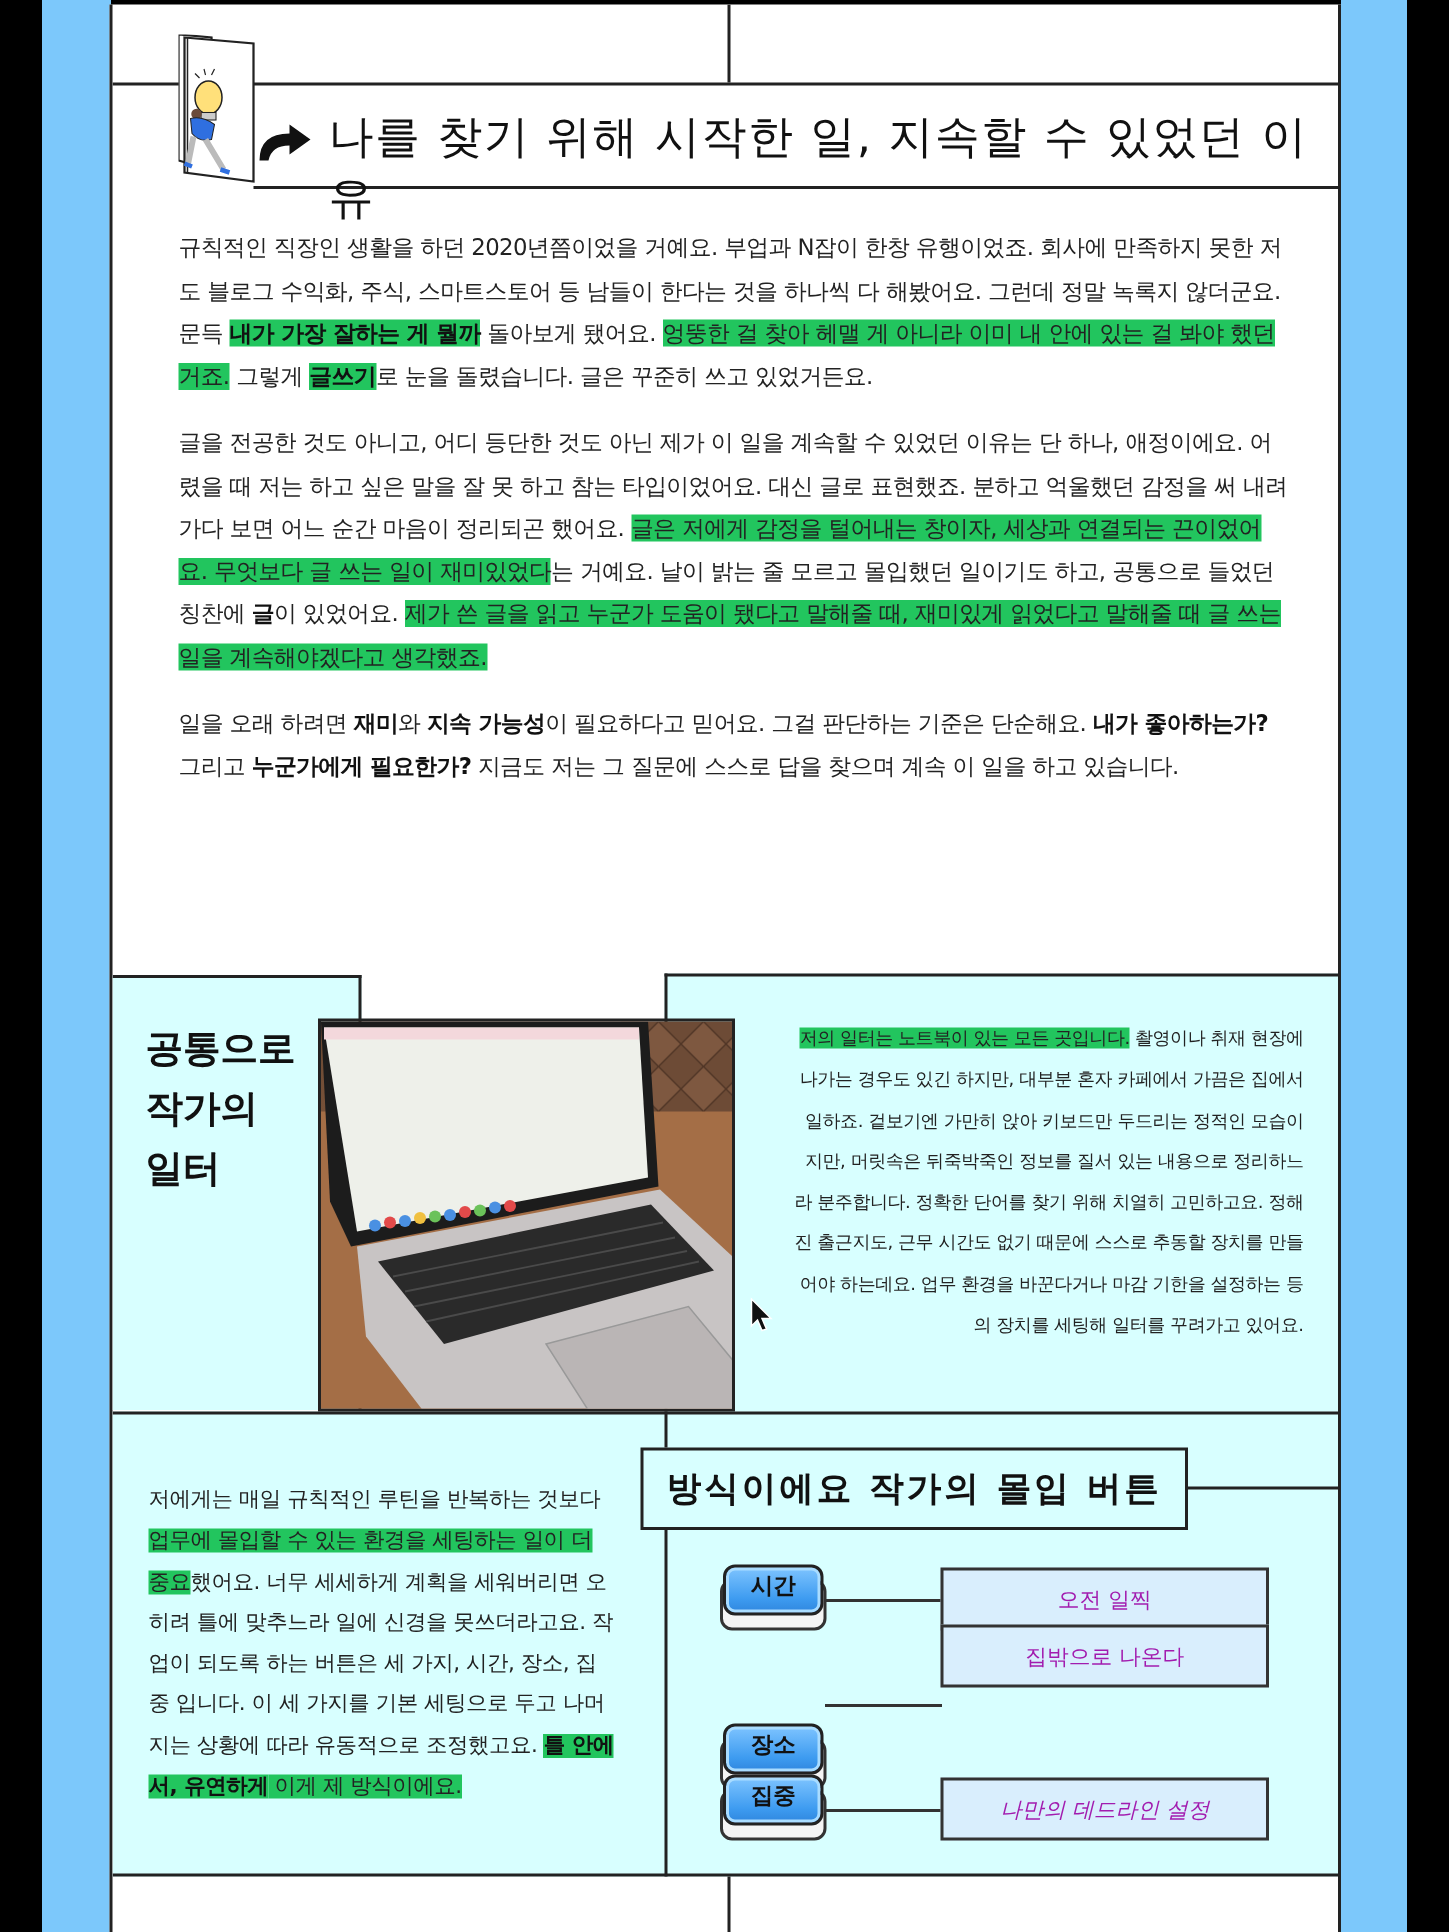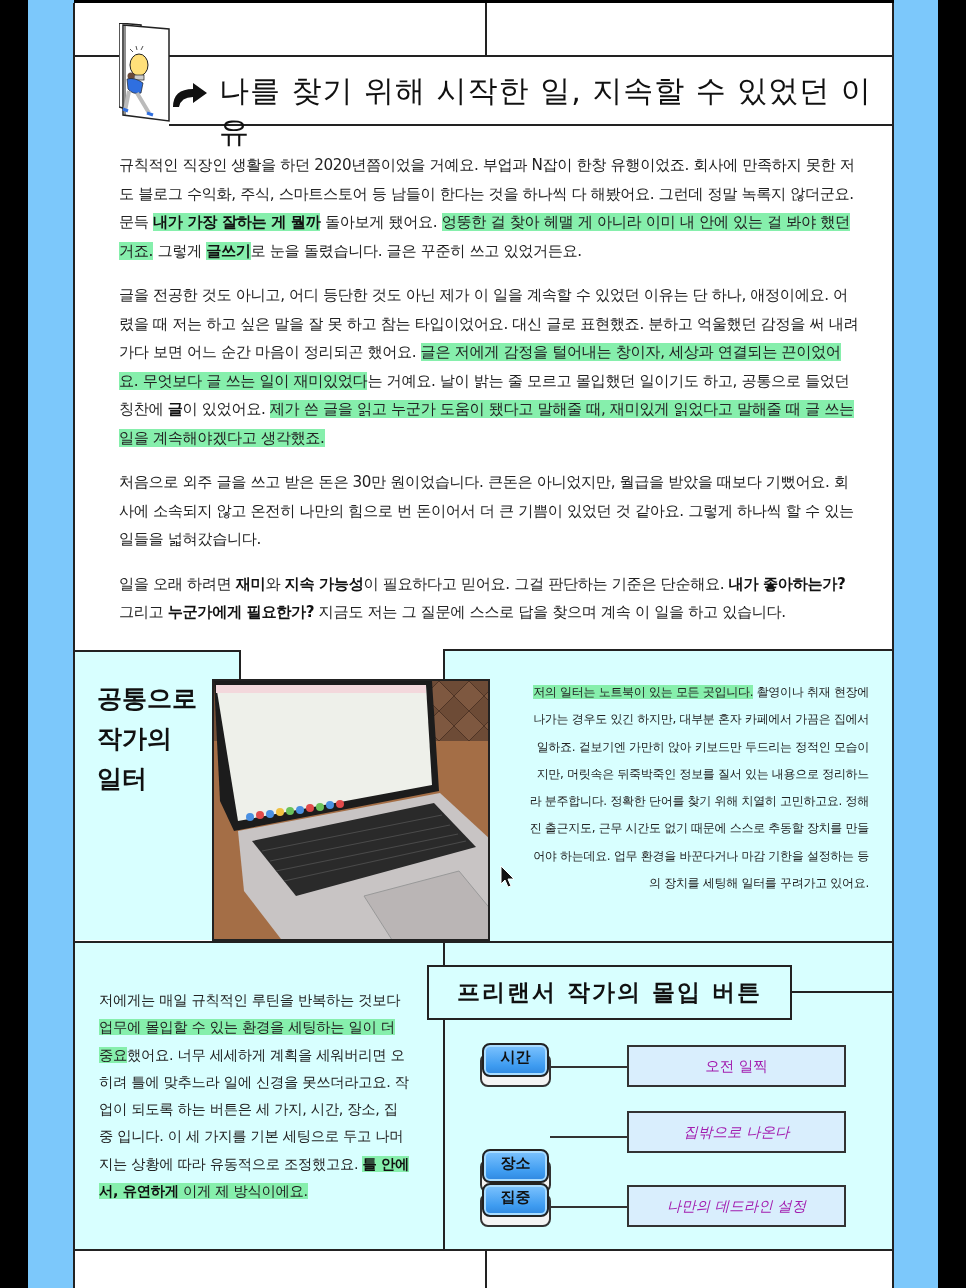--- a/index.html
+++ b/index.html
@@ -15,21 +15,21 @@
     .line { position: absolute; background: #222; }
 
     
     .hdr-title-box { position: absolute; left: 94px; top: 52px; width: 740px; height: 71px; border-top: 2px solid #222; border-bottom: 2px solid #222; }
     .hdr-title { position: absolute; left: 144px; top: 68px; font-size: 30px; font-weight: normal; letter-spacing: 1px; color: #111; font-family: "DejaVu Sans", sans-serif; }
     .arrow-icon { position: absolute; left: 96px; top: 76px; }
     .door-illus { position: absolute; left: 44px; top: 20px; }
 
     .body-text { position: absolute; left: 44px; width: 740px; font-size: 15.2px; line-height: 28.5px; color: #222; letter-spacing: -0.4px; }
     .body-text p { margin-bottom: 16px; }
-    .hl { background: #86efac; }
+    .hl { background: #22c55e; }
     .b { font-weight: bold; color: #111; }
 
     
     .cyan { background: #d8ffff; position: absolute; }
     .sec-title { position: absolute; left: 22px; top: 676px; font-size: 25px; font-weight: bold; line-height: 40px; color: #111; }
     .photo { position: absolute; left: 137px; top: 676px; width: 278px; height: 262px; border: 2px solid #222; overflow: hidden; background: linear-gradient(150deg,#6b4a35 0%,#8a5d3c 40%,#a06d47 70%,#7a5236 100%); }
     .side-text { position: absolute; left: 454px; top: 676px; width: 340px; font-size: 12px; line-height: 27.3px; letter-spacing: -0.3px; color: #222; text-align: right; }
     .bl-text { position: absolute; left: 24px; top: 984px; width: 312px; font-size: 14.3px; line-height: 27.3px; letter-spacing: -0.3px; color: #222; }
 
     .btn-title-box { position: absolute; left: 352px; top: 962px; width: 365px; height: 55px; border: 2px solid #222; background: #d8ffff; display: flex; align-items: center; justify-content: center; font-size: 23px; font-weight: bold; letter-spacing: 2px; color: #111; }
@@ -75,21 +75,20 @@
 
   <div class="hdr-title">나를 찾기 위해 시작한 일, 지속할 수 있었던 이유</div>
 
   <div class="body-text" style="top:148px;">
     <p>
       <span>규칙적인 직장인 생활을 하던 2020년쯤이었을 거예요. 부업과 N잡이 한창 유행이었죠. 회사에 만족하지 못한 저도 블로그 수익화, 주식, 스마트스토어 등 남들이 한다는 것을 하나씩 다 해봤어요. 그런데 정말 녹록지 않더군요. 문득 </span><span class="b hl">내가 가장 잘하는 게 뭘까</span><span> 돌아보게 됐어요. </span><span class="hl">엉뚱한 걸 찾아 헤맬 게 아니라 이미 내 안에 있는 걸 봐야 했던 거죠.</span><span> 그렇게 </span><span class="b hl">글쓰기</span><span>로 눈을 돌렸습니다. 글은 꾸준히 쓰고 있었거든요.</span>
     </p>
     <p>
       <span>글을 전공한 것도 아니고, 어디 등단한 것도 아닌 제가 이 일을 계속할 수 있었던 이유는 단 하나, 애정이에요. 어렸을 때 저는 하고 싶은 말을 잘 못 하고 참는 타입이었어요. 대신 글로 표현했죠. 분하고 억울했던 감정을 써 내려가다 보면 어느 순간 마음이 정리되곤 했어요. </span><span class="hl">글은 저에게 감정을 털어내는 창이자, 세상과 연결되는 끈이었어요. 무엇보다 글 쓰는 일이 재미있었다</span><span>는 거예요. 날이 밝는 줄 모르고 몰입했던 일이기도 하고, 공통으로 들었던 칭찬에 </span><span class="b">글</span><span>이 있었어요. </span><span class="hl">제가 쓴 글을 읽고 누군가 도움이 됐다고 말해줄 때, 재미있게 읽었다고 말해줄 때 글 쓰는 일을 계속해야겠다고 생각했죠.</span>
     </p>
-    <p>처음으로 외주 글을 쓰고 받은 돈은 30만 원이었습니다. 큰돈은 아니었지만, 월급을 받았을 때보다 기뻤어요. 회사에 소속되지 않고 온전히 나만의 힘으로 번 돈이어서 더 큰 기쁨이 있었던 것 같아요. 그렇게 하나씩 할 수 있는 일들을 넓혀갔습니다.</p>
     <p>
       <span>일을 오래 하려면 </span><span class="b">재미</span><span>와 </span><span class="b">지속 가능성</span><span>이 필요하다고 믿어요. 그걸 판단하는 기준은 단순해요. </span><span class="b">내가 좋아하는가?</span><span> 그리고 </span><span class="b">누군가에게 필요한가?</span><span> 지금도 저는 그 질문에 스스로 답을 찾으며 계속 이 일을 하고 있습니다.</span>
     </p>
   </div>
 
   <div class="cyan" style="left:0;top:647px;width:166px;height:290px;border-top:2px solid #222;border-right:2px solid #222;"></div>
   <div class="cyan" style="left:368px;top:646px;width:453px;height:292px;border-top:2px solid #222;border-left:2px solid #222;"></div>
   <div class="cyan" style="left:0;top:938px;width:821px;height:310px;border-top:2px solid #222;border-bottom:2px solid #222;"></div>
   <div class="line" style="left:368px;top:938px;width:2px;height:25px;"></div>
   <div class="line" style="left:368px;top:1017px;width:2px;height:231px;"></div>
@@ -144,35 +143,35 @@
   </div>
 
   <svg class="cursor-icon" width="16" height="24" viewBox="0 0 16 24">
     <path d="M1,1 L1,19 L5,15 L8,22 L11,21 L8,14 L14,14 Z" fill="#111" stroke="#fff" stroke-width="1"></path>
   </svg>
 
   <div class="bl-text">
     <span>저에게는 매일 규칙적인 루틴을 반복하는 것보다 </span><span class="hl">업무에 몰입할 수 있는 환경을 세팅하는 일이 더 중요</span><span>했어요. 너무 세세하게 계획을 세워버리면 오히려 틀에 맞추느라 일에 신경을 못쓰더라고요. 작업이 되도록 하는 버튼은 세 가지, 시간, 장소, 집중 입니다. 이 세 가지를 기본 세팅으로 두고 나머지는 상황에 따라 유동적으로 조정했고요. </span><span class="b hl">틀 안에서, 유연하게</span><span class="hl"> 이게 제 방식이에요.</span>
   </div>
 
-  <div class="btn-title-box">프리랜서 작가의 몰입 버튼</div>
+  <div class="btn-title-box">방식이에요 작가의 몰입 버튼</div>
 
   <div class="key" style="top:1040px;font-family:Liberation Serif, serif;">
     <div class="base"></div>
     <div class="cap">시간</div>
   </div>
   <div class="key-line" style="top:1063px;"></div>
   <div class="val-box" style="top:1042px;">오전 일찍</div>
 
   <div class="key" style="top:1110px;margin-top:36px;">
     <div class="base"></div>
     <div class="cap">장소</div>
   </div>
   <div class="key-line" style="top:1133px;"></div>
-  <div class="val-box" style="top:1108px;font-style:italic;">집밖으로 나온다</div>
+  <div class="val-box" style="top:1080px;">집밖으로 나온다</div>
 
   <div class="key" style="top:1180px;">
     <div class="base"></div>
     <div class="cap">집중</div>
   </div>
   <div class="key-line" style="top:1203px;"></div>
   <div class="val-box" style="top:1182px;font-style:italic;">나만의 데드라인 설정</div>
 
 </div>
 

